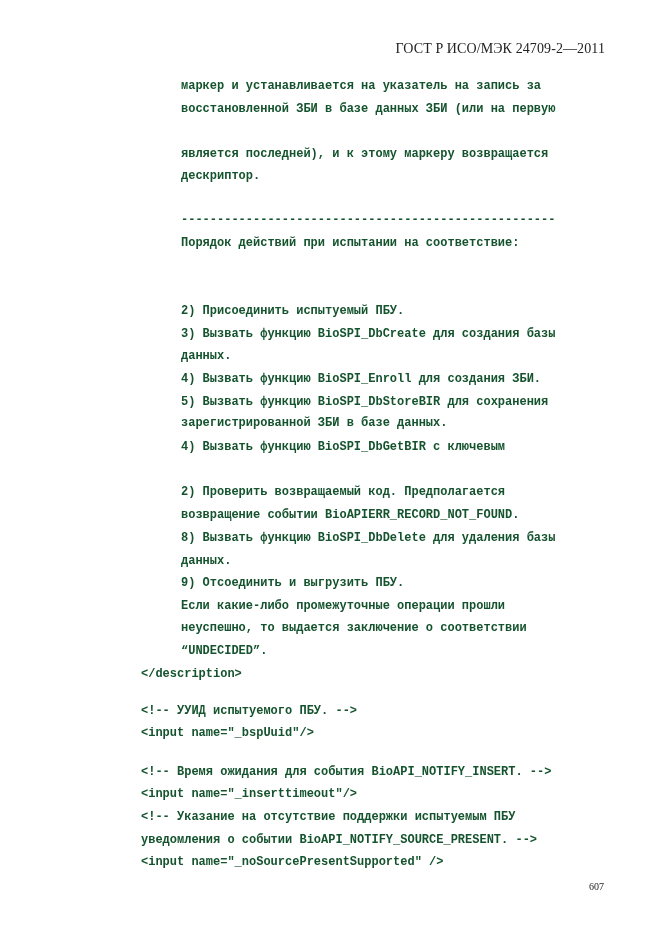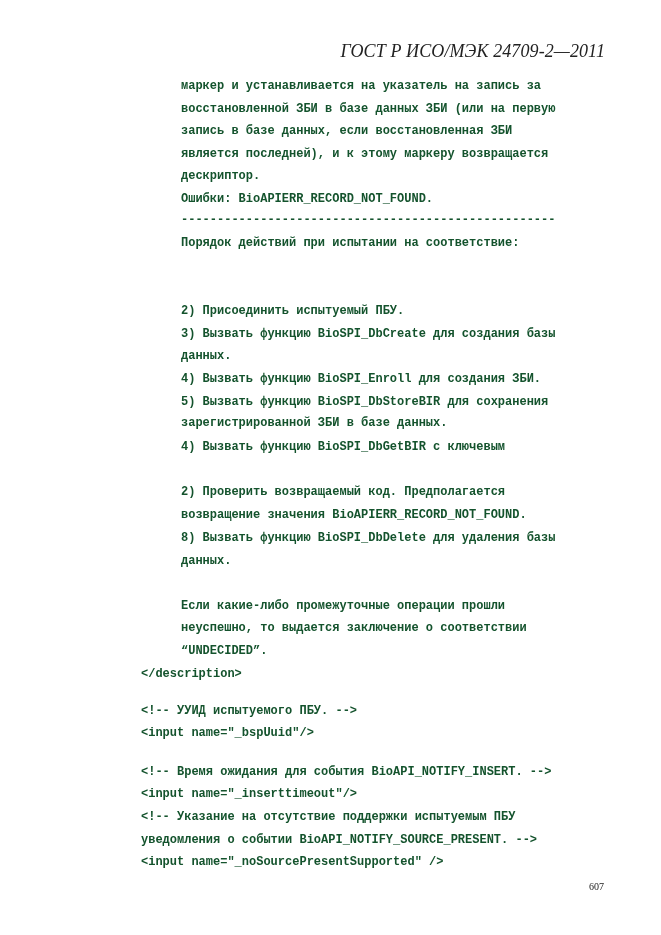--- a/index.html
+++ b/index.html
@@ -12,24 +12,23 @@
       height: 935px;
       position: relative;
       overflow: hidden;
       color: #111111;
     }
     .header {
       position: absolute;
       top: 41px;
       right: 56px;
       font-family: "Liberation Serif", serif;
-      font-size: 18px;
+      font-size: 14px;
       color: #222;
       letter-spacing: 0.1px;
-      font-style: italic;
     }
     .page-number {
       position: absolute;
       top: 881px;
       right: 57px;
       font-family: "Liberation Serif", serif;
       font-size: 10px;
       color: #222;
     }
     .code {
@@ -53,39 +52,38 @@
   </style>
 </head>
 <body>
 
 <div class="header">ГОСТ Р ИСО/МЭК 24709-2—2011</div>
 
 <div class="code">
   
   <div class="line ind1" style="top:77px">маркер и устанавливается на указатель на запись за</div>
   <div class="line ind1" style="top:100px">восстановленной ЗБИ в базе данных ЗБИ (или на первую</div>
-  <div class="line ind1" style="top:122px">запись в базе данных, если восстановленная ЗБИ</div>
   <div class="line ind1" style="top:145px">является последней), и к этому маркеру возвращается</div>
   <div class="line ind1" style="top:167px">дескриптор.</div>
-  <div class="line ind1" style="top:190px">Ошибки: BioAPIERR_RECORD_NOT_FOUND.</div>
   <div class="line ind1" style="top:211px">----------------------------------------------------</div>
   <div class="line ind1" style="top:234px">Порядок действий при испытании на соответствие:</div>
 
   
   <div class="line ind1" style="top:302px">2) Присоединить испытуемый ПБУ.</div>
   <div class="line ind1" style="top:325px">3) Вызвать функцию BioSPI_DbCreate для создания базы</div>
   <div class="line ind1" style="top:347px">данных.</div>
   <div class="line ind1" style="top:370px">4) Вызвать функцию BioSPI_Enroll для создания ЗБИ.</div>
   <div class="line ind1" style="top:393px">5) Вызвать функцию BioSPI_DbStoreBIR для сохранения</div>
   <div class="line ind1" style="top:414px">зарегистрированной ЗБИ в базе данных.</div>
   <div class="line ind1" style="top:438px">4) Вызвать функцию BioSPI_DbGetBIR с ключевым</div>
   <div class="line ind1" style="top:483px">2) Проверить возвращаемый код. Предполагается</div>
-  <div class="line ind1" style="top:506px">возвращение значения BioAPIERR_RECORD_NOT_FOUND.</div>
+  <div class="line ind1" style="top:506px">возвращение событии BioAPIERR_RECORD_NOT_FOUND.</div>
   <div class="line ind1" style="top:529px">8) Вызвать функцию BioSPI_DbDelete для удаления базы</div>
   <div class="line ind1" style="top:552px">данных.</div>
+  <div class="line ind1" style="top:574px">9) Отсоединить и выгрузить ПБУ.</div>
   <div class="line ind1" style="top:597px">Если какие-либо промежуточные операции прошли</div>
   <div class="line ind1" style="top:619px">неуспешно, то выдается заключение о соответствии</div>
   <div class="line ind1" style="top:642px">“UNDECIDED”.</div>
 
   
   <div class="line ind0" style="top:665px">&lt;/description&gt;</div>
   <div class="line ind0" style="top:702px">&lt;!-- УУИД испытуемого ПБУ. --&gt;</div>
   <div class="line ind0" style="top:724px">&lt;input name="_bspUuid"/&gt;</div>
   <div class="line ind0" style="top:763px">&lt;!-- Время ожидания для события BioAPI_NOTIFY_INSERT. --&gt;</div>
   <div class="line ind0" style="top:785px">&lt;input name="_inserttimeout"/&gt;</div>

